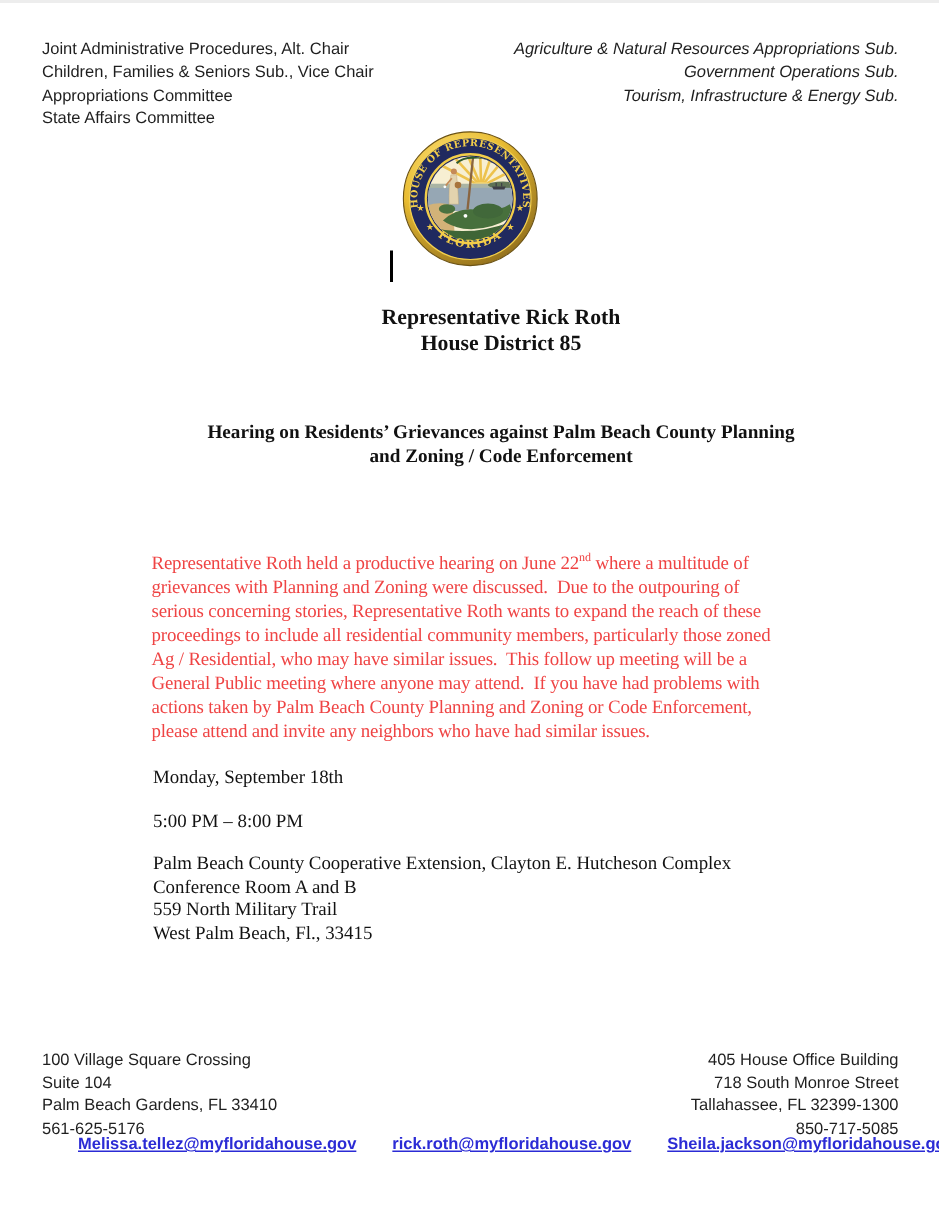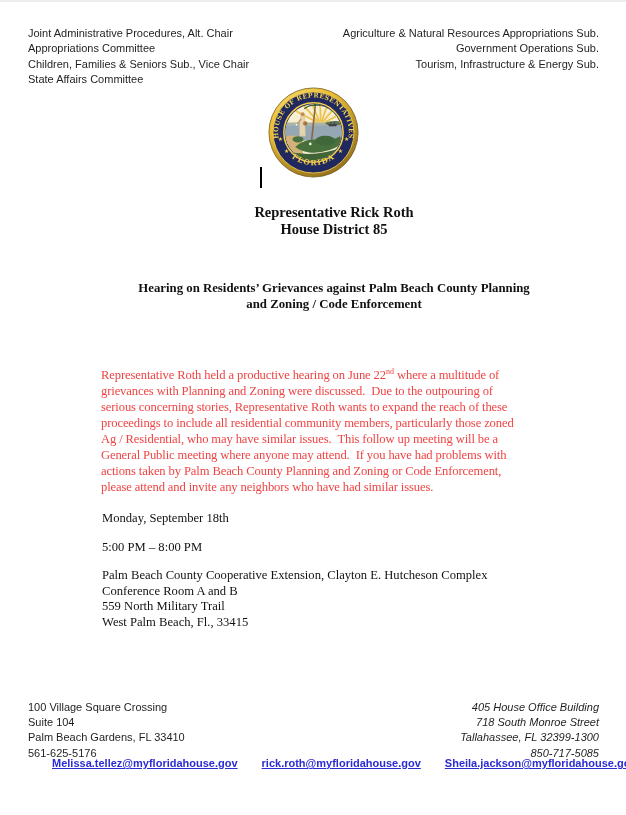--- a/index.html
+++ b/index.html
@@ -8,21 +8,21 @@
     background:#ffffff;
     font-family:"Liberation Sans", sans-serif;
     color:#1c1c1c;
     position:relative;
     overflow:hidden;
   }
   .top-strip { position:absolute; top:0; left:0; right:0; height:2px; background:#ededed; }
 
   .committees { position:absolute; top:26px; font-size:11px; line-height:15.4px; color:#1f1f1f; }
   .committees.left  { left:28px; text-align:left; }
-  .committees.right { right:27px; text-align:right; }
+  .committees.right { right:27px; text-align:right;font-style:italic; }
 
   .seal-wrap { position:absolute; left:264px; top:87px; width:99px; height:91px; }
   .seal-wrap svg { display:block; width:100%; height:100%; }
 
   .text-cursor { position:absolute; left:260px; top:167px; width:1.5px; height:21px; background:#000; }
 
   .center-serif { position:absolute; left:0; width:626px; text-align:center;
     font-family:"Liberation Serif", serif; font-weight:bold; color:#111;margin-left:21px; }
   .name-block    { top:204px; font-size:14.5px; line-height:16.5px; }
   .hearing-block { top:280px; font-size:12.8px; line-height:16px; }
@@ -34,35 +34,35 @@
   }
   .body-par sup { font-size:8px; letter-spacing:0; }
 
   .event { font-family:"Liberation Serif", serif; font-size:12.6px; color:#121212; position:absolute; left:102px; }
   .event-date { top:511px; }
   .event-time { top:540px; }
   .event-venue { top:568px; line-height:15.6px; }
 
   .footer-block { position:absolute; top:700px; font-size:11px; line-height:15.2px; color:#1f1f1f; }
   .footer-block.left  { left:28px; }
-  .footer-block.right { right:27px; text-align:right;font-style:italic; }
+  .footer-block.right { right:27px; text-align:right; }
 
   .emails-row { position:absolute; top:757px; left:28px; right:27px;
     display:flex; justify-content:space-between; align-items:baseline; }
   .email-link { font-size:11px; font-weight:bold; text-decoration:underline; cursor:pointer;padding-left:24px; }
 </style>
 </head>
 <body>
 
 <div class="top-strip"></div>
 
 <div class="committees left">
   <div>Joint Administrative Procedures, Alt. Chair</div>
+  <div>Children, Families &amp; Seniors Sub., Vice Chair</div>
   <div>Appropriations Committee</div>
-  <div>Children, Families &amp; Seniors Sub., Vice Chair</div>
   <div>State Affairs Committee</div>
 </div>
 <div class="committees right">
   <div>Agriculture &amp; Natural Resources Appropriations Sub.</div>
   <div>Government Operations Sub.</div>
   <div>Tourism, Infrastructure &amp; Energy Sub.</div>
 </div>
 
 <div class="seal-wrap">
   <svg viewBox="0 0 100 100">

